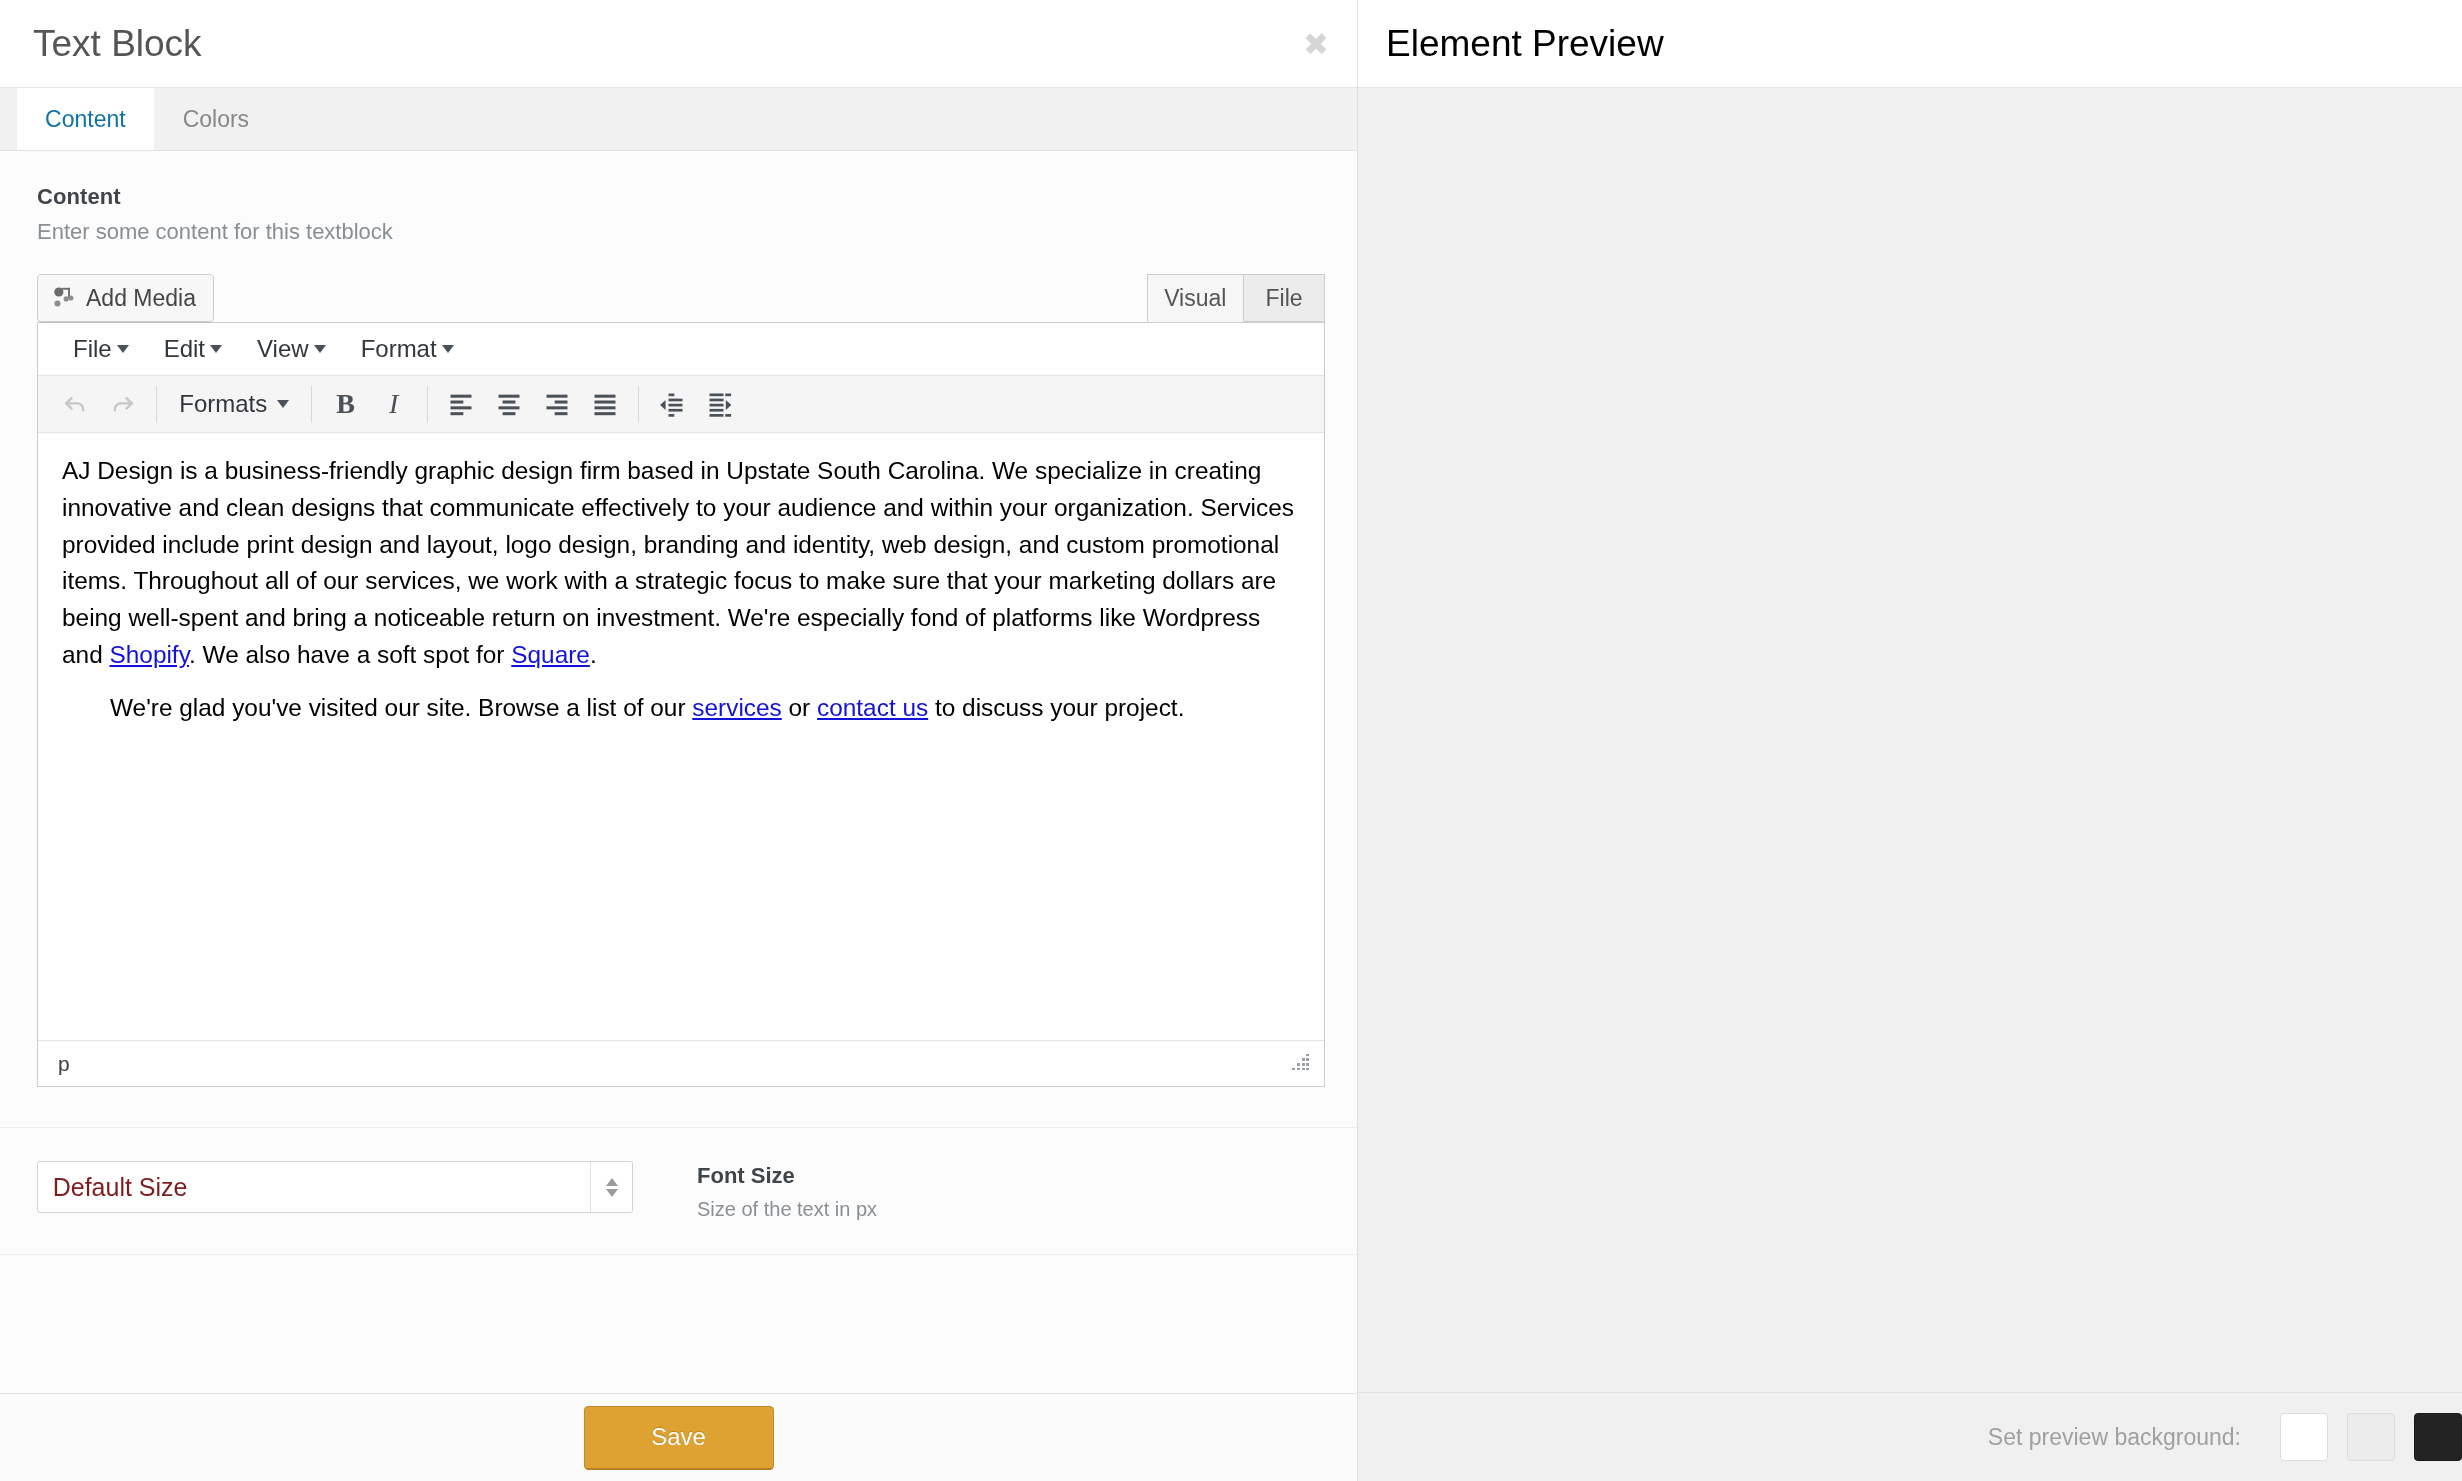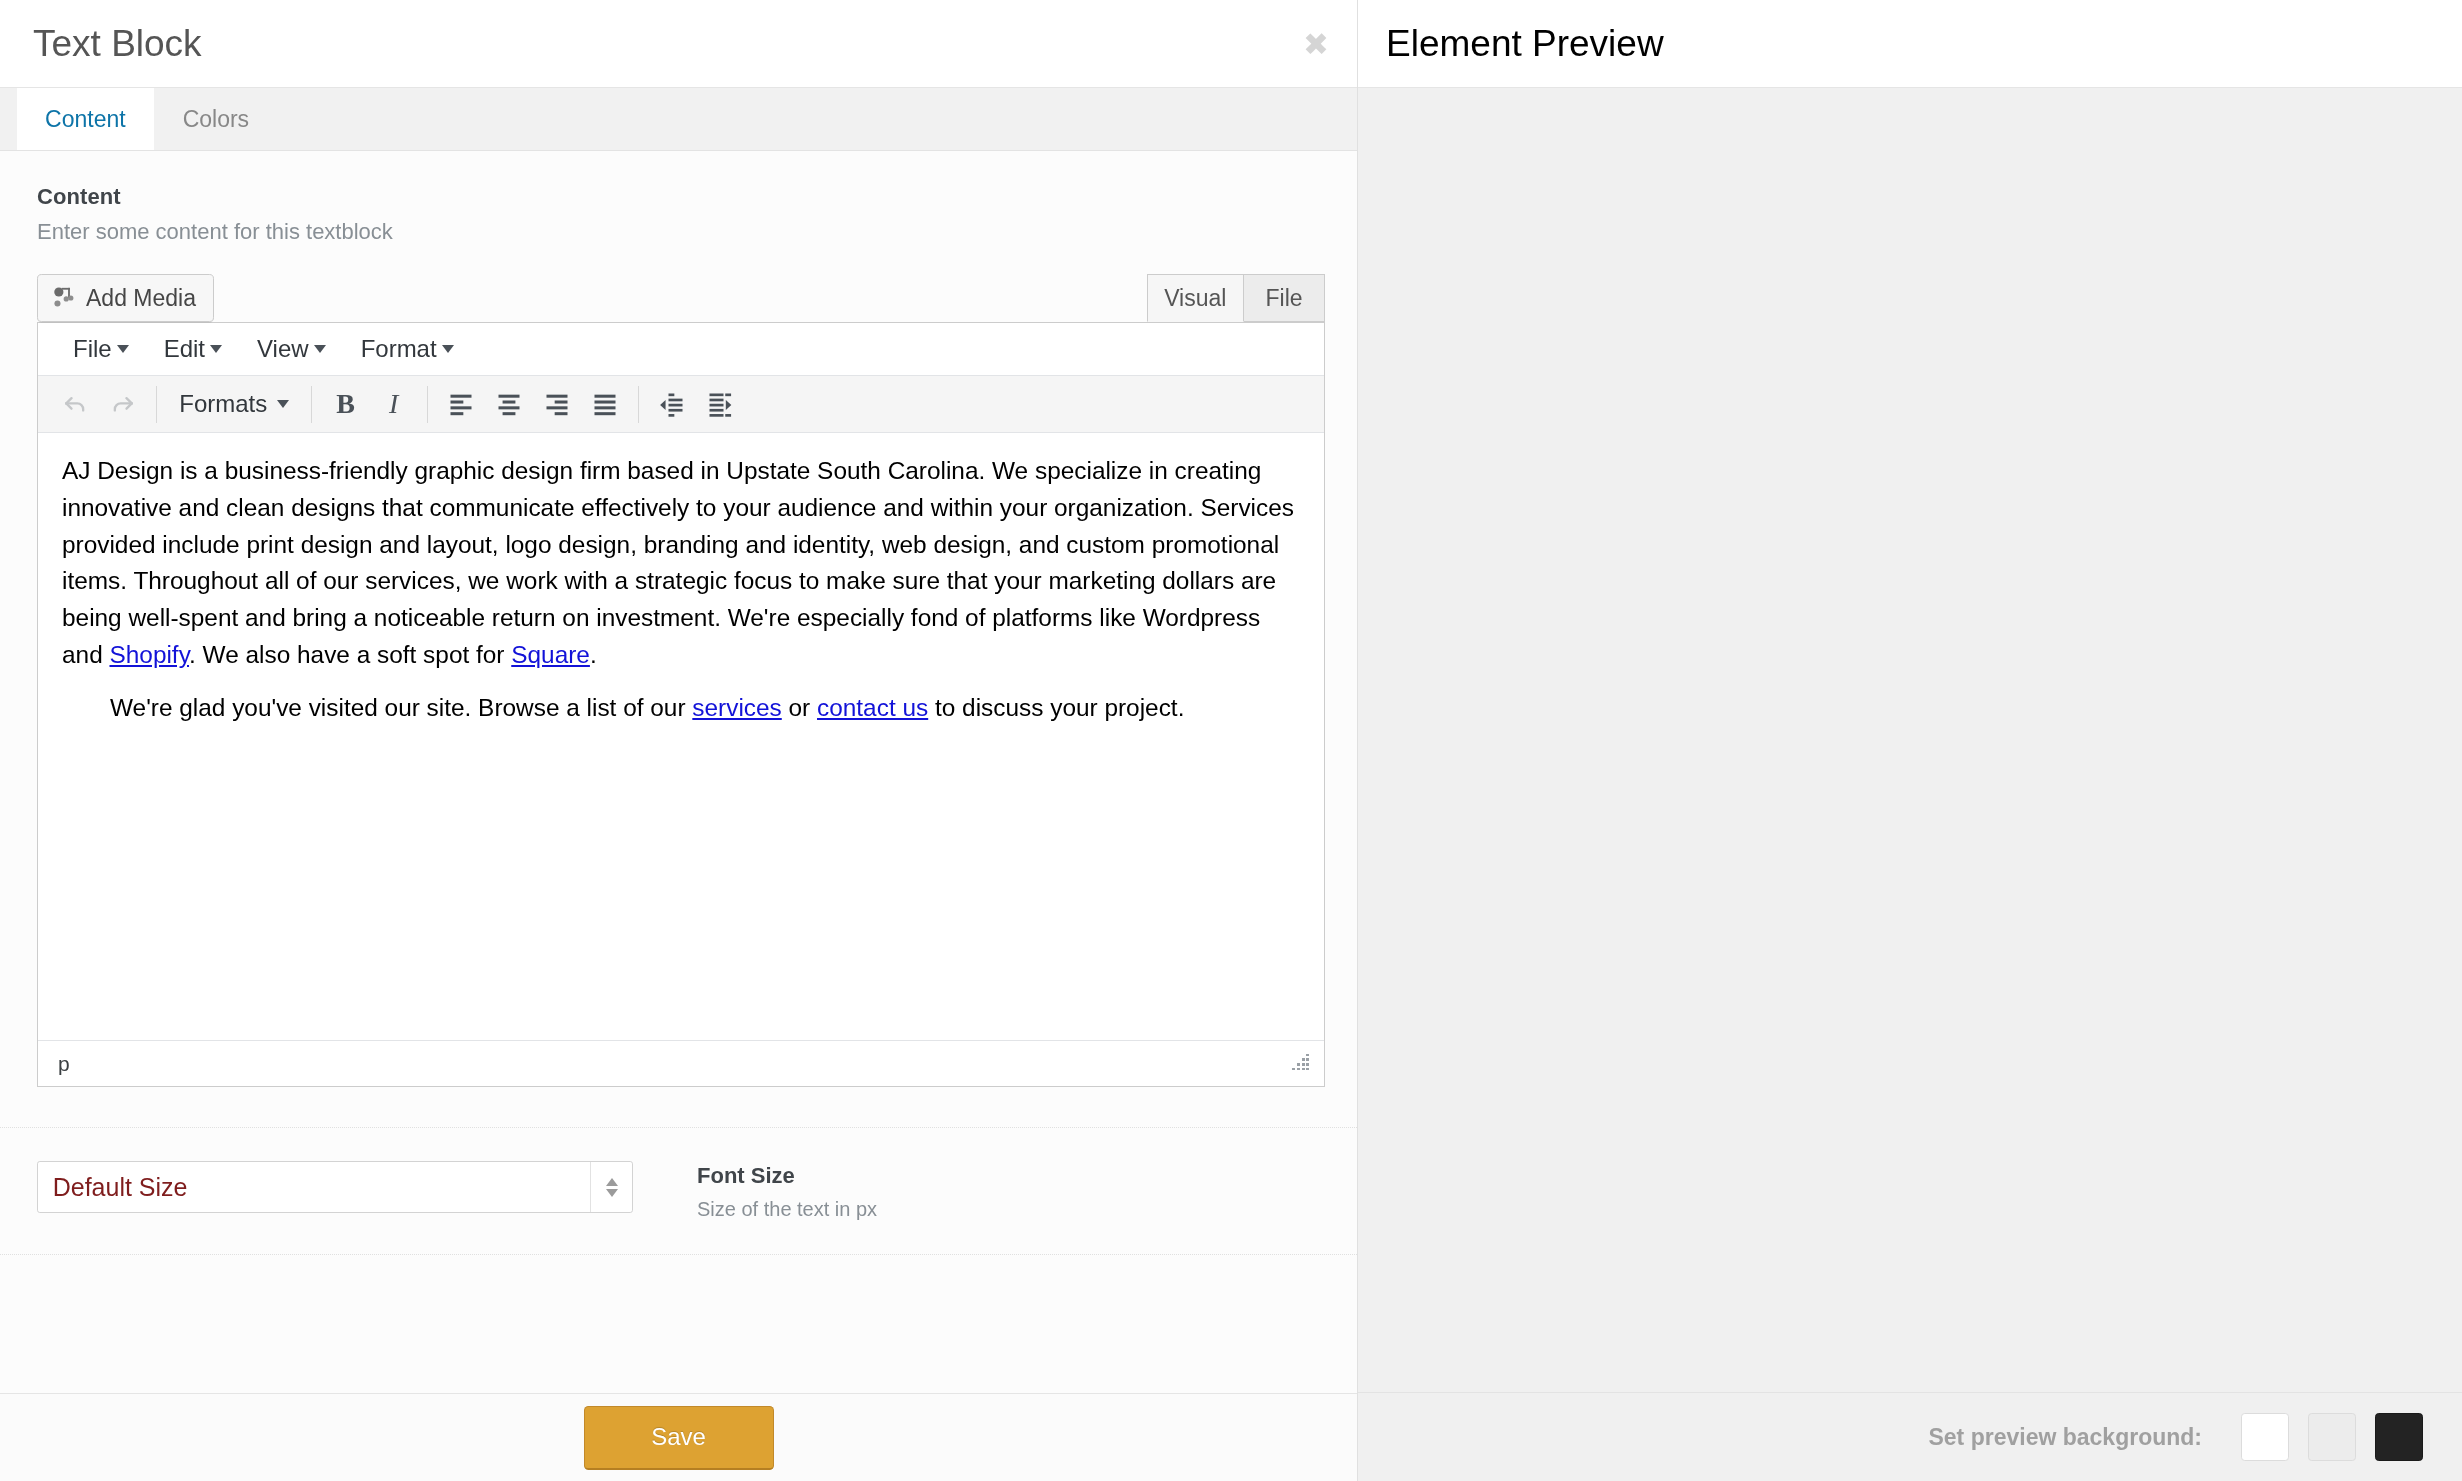--- a/index.html
+++ b/index.html
@@ -282,23 +282,21 @@
   }
   .preview-stage {
     flex: 1;
     background: #f0f0f0;
     border-bottom: 0.9px solid #e3e3e3;
   }
   .preview-footer {
     height: 88px; min-height: 88px;
     background: #f0f0f0;
     display: flex; align-items: center; justify-content: flex-end;
-    padding-right: 39px;
     gap: 8px;
-    font-weight: bold;
   }
   .bg-label {
     font-size: 23px; color: #a0a0a0; margin-right: 20px;
   }
   .swatch {
     width: 48px; height: 48px;
     border-radius: 3.7px;
     margin-left: 11px;
     cursor: pointer;
   }

